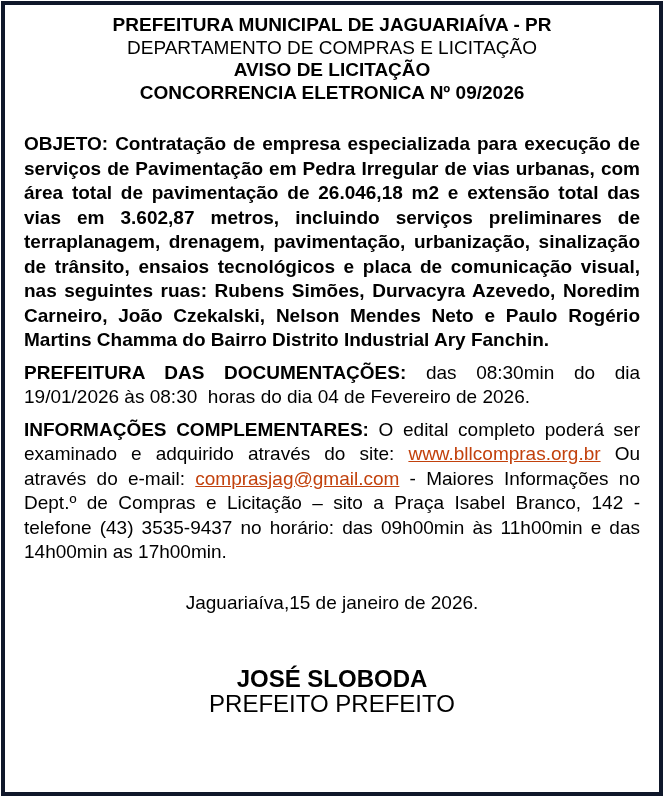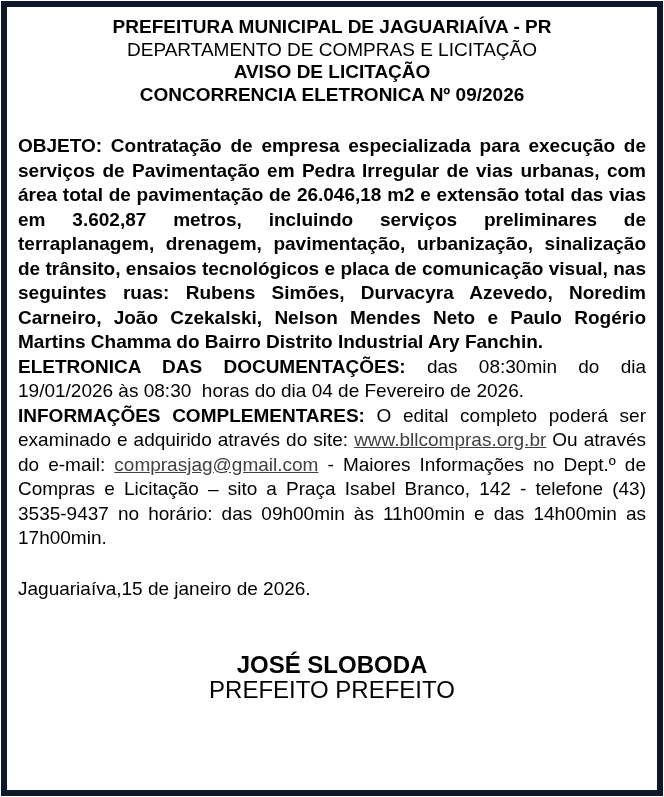--- a/index.html
+++ b/index.html
@@ -6,46 +6,46 @@
   html, body {
     width: 664px;
     background: #ffffff;
     font-family: "Liberation Sans", "DejaVu Sans", sans-serif;
     color: #000000;
   }
   .page {
     margin: 1px;
     width: 662px;
     height: 795px;
-    border: 6px solid #0f172a;
+    border: 4px solid #0f172a;
     padding: 9px 11px 0 11px;
     overflow: hidden;
     background: #ffffff;
   }
   .header {
     text-align: center;
     font-size: 19px;
     line-height: 22.5px;
   }
   .bold { font-weight: bold; }
   .body-block {
     margin-top: 28px;
     font-size: 19px;
     line-height: 24.5px;
     text-align: justify;
   }
-  .para { margin: 0; }
+  .para { margin: 8px; }
   .doc-link {
-    color: #404040;
+    color: #c2410c;
     text-decoration: underline;
     cursor: pointer;
   }
   .date-line {
     margin-top: 26px;
-    text-align: left;
+    text-align: center;
     font-size: 19px;
     line-height: 24.5px;
   }
   .sig-block {
     margin-top: 52px;
     text-align: center;
     font-size: 24px;
     line-height: 24.5px;
   }
 </style>
@@ -56,21 +56,21 @@
 
   <div class="header">
     <div class="bold">PREFEITURA MUNICIPAL DE JAGUARIAÍVA - PR</div>
     <div>DEPARTAMENTO DE COMPRAS E LICITAÇÃO</div>
     <div class="bold">AVISO DE LICITAÇÃO</div>
     <div class="bold">CONCORRENCIA ELETRONICA Nº 09/2026</div>
   </div>
 
   <div class="body-block">
     <p class="para bold"><span>OBJETO:</span><span> Contratação de empresa especializada para execução de serviços de Pavimentação em Pedra Irregular de vias urbanas, com área total de pavimentação de 26.046,18 m2 e extensão total das vias em 3.602,87 metros, incluindo serviços preliminares de terraplanagem, drenagem, pavimentação, urbanização, sinalização de trânsito, ensaios tecnológicos e placa de comunicação visual, nas seguintes ruas: Rubens Simões, Durvacyra Azevedo, Noredim Carneiro, João Czekalski, Nelson Mendes Neto e Paulo Rogério Martins Chamma do Bairro Distrito Industrial Ary Fanchin.</span></p>
-    <p class="para"><span class="bold">ELETRONICA DAS DOCUMENTAÇÕES:</span><span> das 08:30min do dia 19/01/2026 às 08:30&nbsp; horas do dia 04 de Fevereiro de 2026.</span></p>
+    <p class="para"><span class="bold">PREFEITURA DAS DOCUMENTAÇÕES:</span><span> das 08:30min do dia 19/01/2026 às 08:30&nbsp; horas do dia 04 de Fevereiro de 2026.</span></p>
     <p class="para"><span class="bold">INFORMAÇÕES COMPLEMENTARES:</span><span> O edital completo poderá ser examinado e adquirido através do site: </span><a href="#" class="doc-link">www.bllcompras.org.br</a><span> Ou através do e-mail: </span><a href="#" class="doc-link">comprasjag@gmail.com</a><span> - Maiores Informações no Dept.º de Compras e Licitação – sito a Praça Isabel Branco, 142 - telefone (43) 3535-9437 no horário: das 09h00min às 11h00min e das 14h00min as 17h00min.</span></p>
   </div>
 
   <div class="date-line">Jaguariaíva,15 de janeiro de 2026.</div>
 
   <div class="sig-block">
     <div class="bold">JOSÉ SLOBODA</div>
     <div>PREFEITO PREFEITO</div>
   </div>
 

